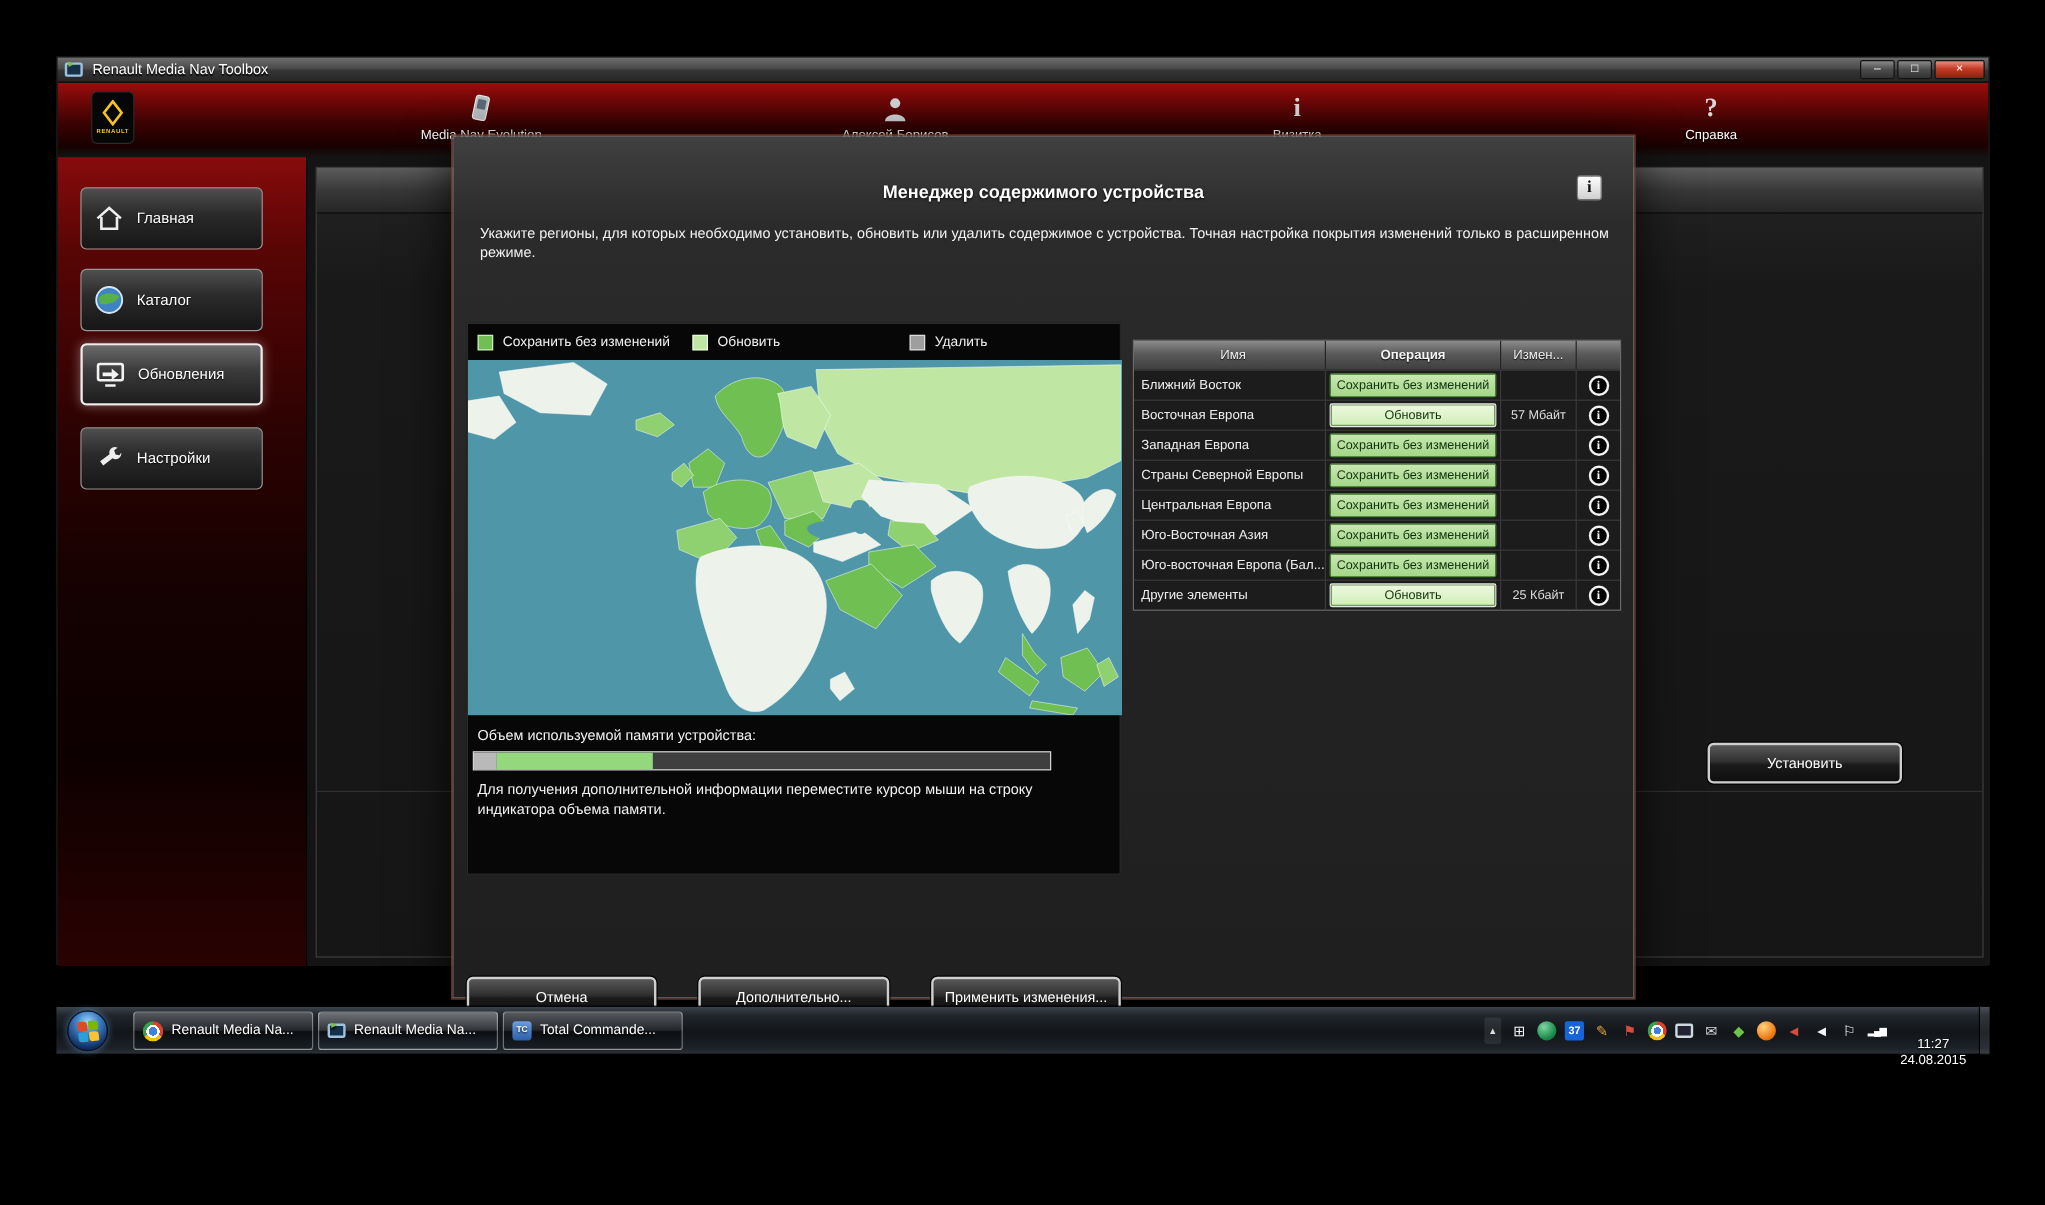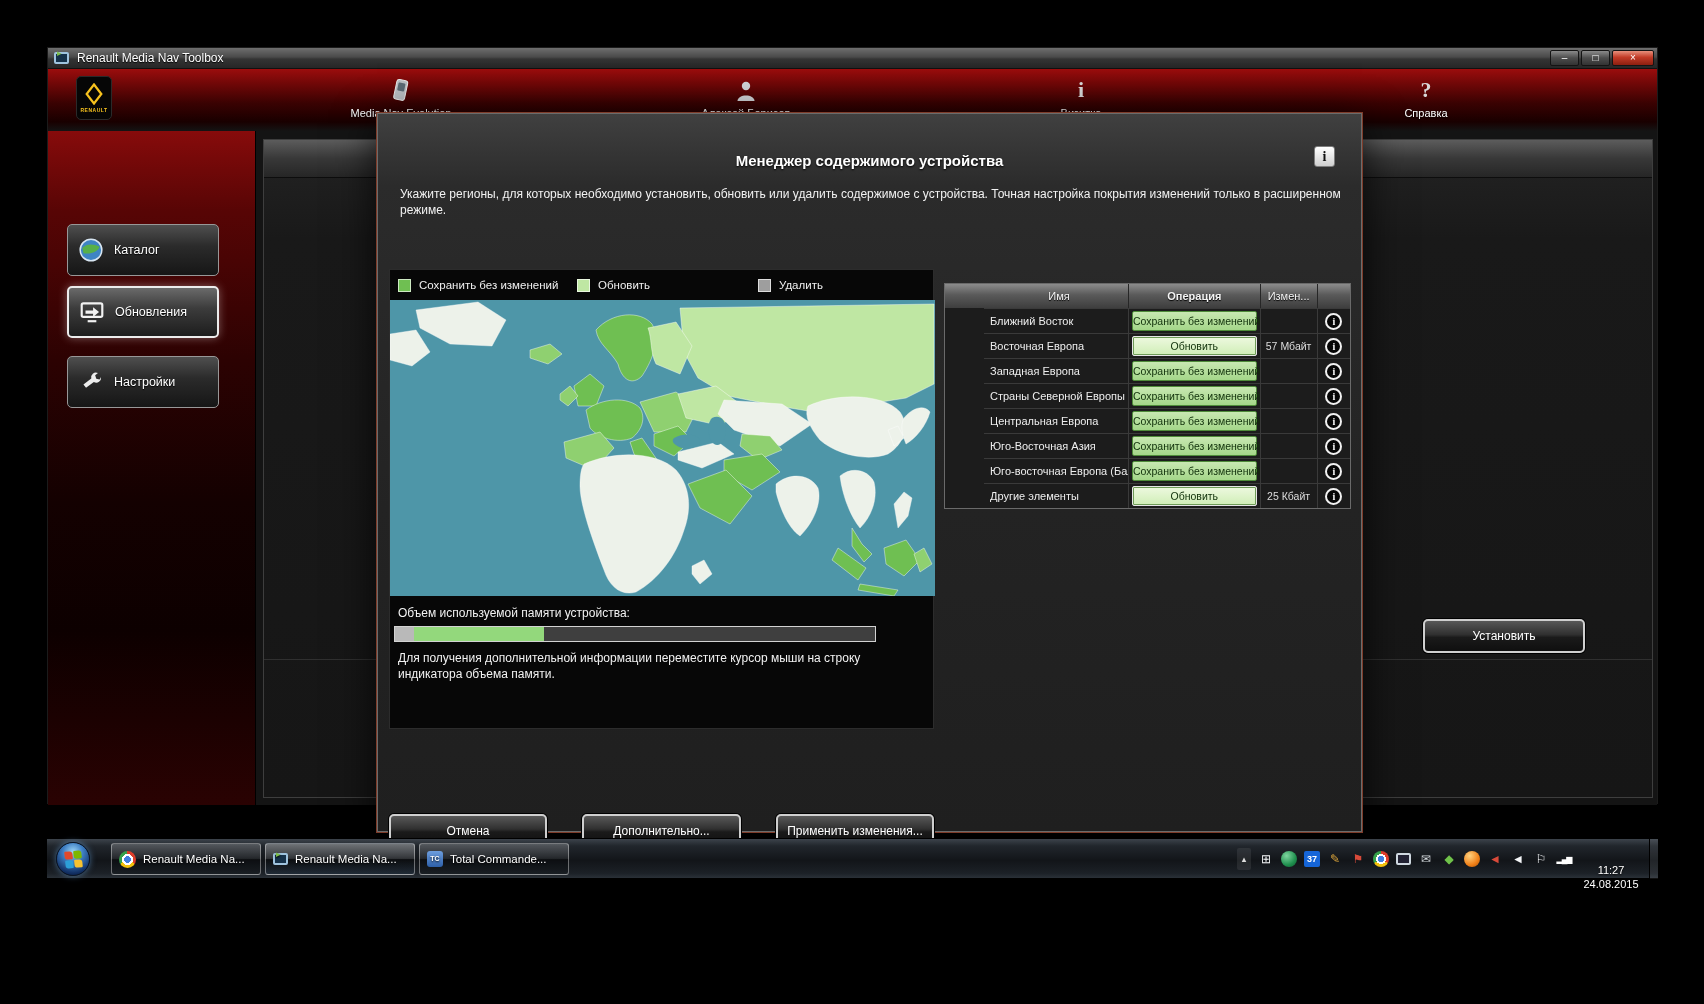--- a/index.html
+++ b/index.html
@@ -96,21 +96,21 @@
 
   .memory-label { margin:10px 0 6px 8px; color:#f2f2f2; font-size:12px; }
   .memory-bar { margin-left:4px; width:482px; height:16px; border:1px solid #d2d2d2;
     background:#3f3f3f; display:flex; overflow:hidden; }
   .memory-seg { height:100%; }
   .memory-hint { margin:8px 0 0 8px; width:480px; color:#f2f2f2; font-size:12px; line-height:16px; }
 
   
   .region-table { position:absolute; left:566px; top:169px; width:407px;
     border:1px solid #6a6a6a; background:#1c1c1c; }
-  .tr-row { display:flex; height:25px;padding-left:39px; }
+  .tr-row { display:flex; height:25px; }
   .tr-head { height:24px; background:linear-gradient(#8c8c8c,#5a5a5a 45%,#3e3e3e); }
   .tr-head .tc { color:#f4f4f4; font-size:11px; line-height:24px; text-align:center;
     text-shadow:0 1px 1px #000; border-right:1px solid #262626; }
   .tr-body .tc { border-right:1px solid #3a3a3a; border-top:1px solid #3a3a3a; }
   .tc { overflow:hidden; white-space:nowrap; }
   .tc-name { width:160px; color:#eee; font-size:11px; line-height:24px; padding-left:6px; }
   .tc-op   { width:146px; padding:0; }
   .tc-size { width:63px; color:#ddd; font-size:10.5px; line-height:24px; text-align:center; }
   .tc-info { width:36px; display:flex; align-items:center; justify-content:center; border-right:none !important; }
   .op-btn { display:block; margin:2px 3px; height:20px; line-height:19px; text-align:center;
@@ -232,20 +232,27 @@
 
       <div class="nav-item nav-4">
         <div class="nav-icon">
             <span class="nav-glyph">?</span>
           </div>
         <div class="nav-label">Справка</div>
       </div>
     </div>
 
     <div class="sidebar">
+      <div class="side-btn sb-1">
+        <svg viewBox="0 0 24 24">
+          <path d="M3 12 L12 4 L21 12" fill="none" stroke="#ededed" stroke-width="2"></path>
+          <path d="M6 11 V20 H18 V11" fill="none" stroke="#ededed" stroke-width="2"></path>
+        </svg>
+        <span>Главная</span>
+      </div>
       <div class="side-btn sb-3 active">
         <svg viewBox="0 0 24 24">
           <rect x="2.5" y="4" width="19" height="12.5" rx="1.5" fill="none" stroke="#f2f2f2" stroke-width="2"></rect>
           <path d="M8 20.5 H16" stroke="#f2f2f2" stroke-width="2"></path>
           <path d="M6 10.5 H13 V7.5 L18.5 12 L13 16.5 V13.5 H6 Z" fill="#f2f2f2"></path>
         </svg>
         <span>Обновления</span>
       </div>
       <div class="side-btn sb-2">
         <svg viewBox="0 0 24 24">

